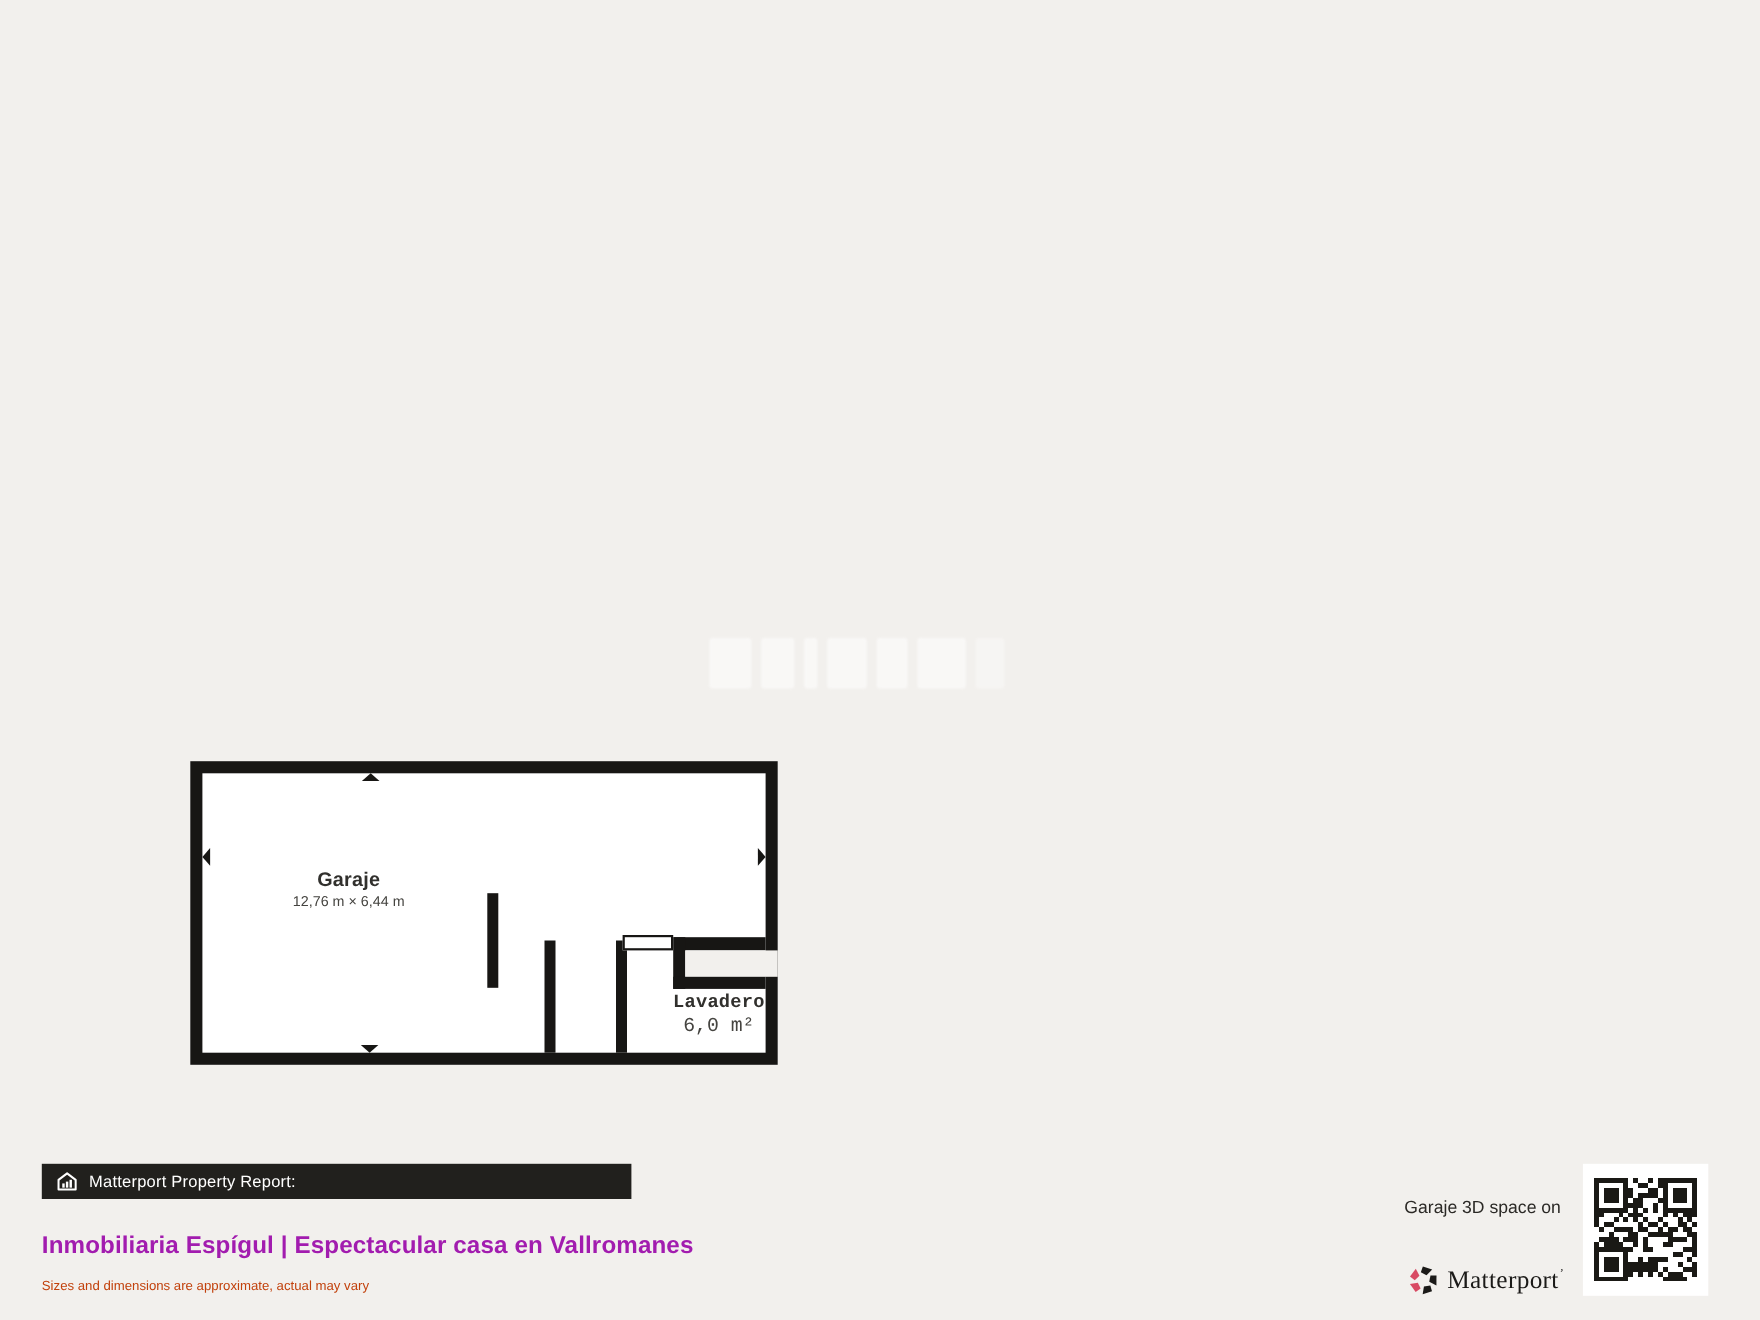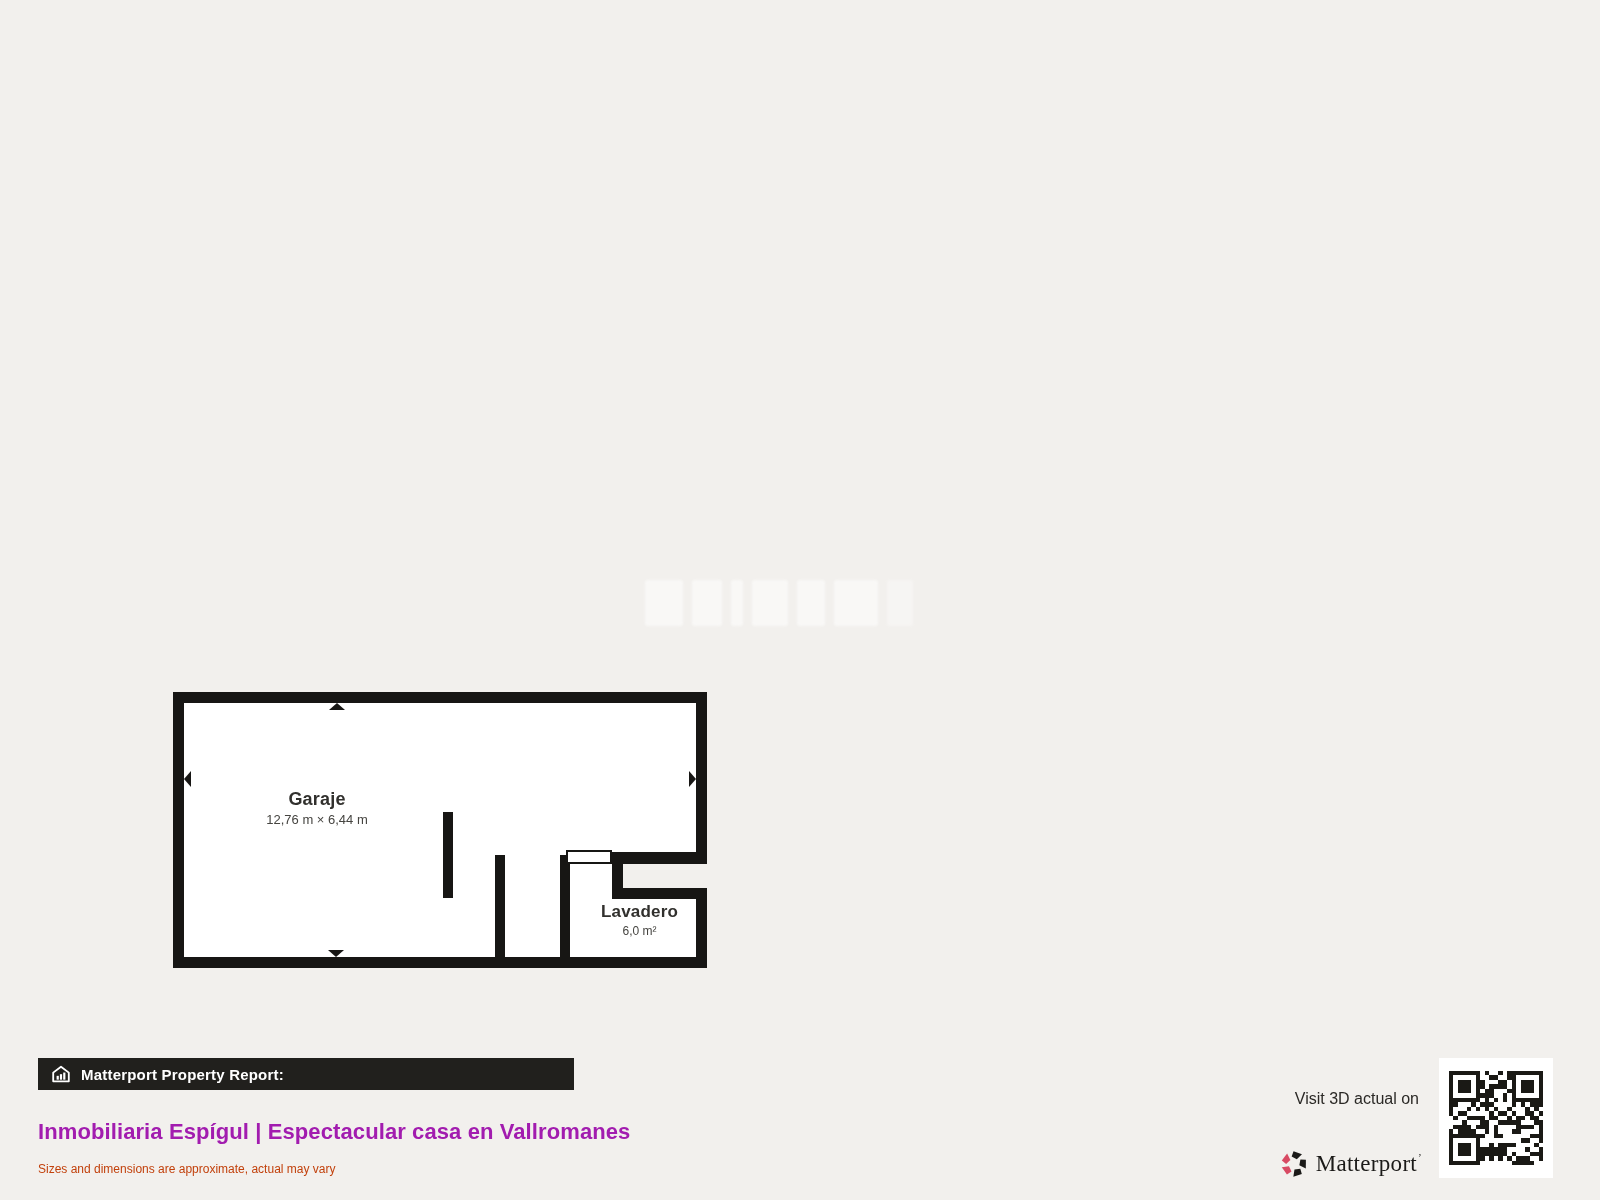--- a/index.html
+++ b/index.html
@@ -16,33 +16,33 @@
   .plan { position:absolute; left:173px; top:692px; width:534px; height:276px;
     background:#ffffff; border:11px solid #171614; }
   .plan .wall { position:absolute; background:#171614; }
   .plan .notch { position:absolute; background:#f2f0ed; }
   .door { position:absolute; background:#ffffff; border:2px solid #171614; }
 
   .room-label { position:absolute; text-align:center; color:#31302d; }
   .room-name { font-weight:bold; font-size:18px; letter-spacing:.2px; }
   .room-dims { font-size:13px; color:#454440; margin-top:2px; }
   .room-label.small .room-name { font-size:17px; }
-  .room-label.small .room-dims { font-size:12px; }
+  .room-label.small .room-dims { font-size:18px; }
 
   .arrow { position:absolute; width:0; height:0; }
   .arrow.up    { border-left:8px solid transparent; border-right:8px solid transparent; border-bottom:7px solid #171614; }
   .arrow.down  { border-left:8px solid transparent; border-right:8px solid transparent; border-top:7px solid #171614; }
   .arrow.left  { border-top:8px solid transparent; border-bottom:8px solid transparent; border-right:7px solid #171614; }
   .arrow.right { border-top:8px solid transparent; border-bottom:8px solid transparent; border-left:7px solid #171614; }
 
   
   .report-bar { position:absolute; left:38px; top:1058px; width:536px; height:32px;
     background:#21201d; color:#ffffff; display:flex; align-items:center; padding:0 10px; }
   .report-bar .icon { width:22px; height:22px; margin:0 9px 0 2px; flex:0 0 auto; }
-  .report-bar .label { font-size:15px; font-weight:bold; letter-spacing:.2px; }
+  .report-bar .label { font-size:15px; font-weight:normal; letter-spacing:.2px; }
 
   .prop-title { position:absolute; left:38px; top:1097px; font-size:22px; font-weight:bold; color:#a21caf; letter-spacing:.1px;margin-top:22px; }
 
   .metrics { position:absolute; left:38px; top:1133px; display:flex; align-items:center; font-size:18px; }
   .metrics .m-label { font-weight:bold; color:#3b3936; }
   .metrics .m-value { color:#5c5a56; margin-left:7px; }
   .metrics .divider { width:2px; height:26px; background:#3b3936; margin:0 12px 0 14px; }
 
   .disclaimer { position:absolute; left:38px; top:1162px; font-size:12px; color:#c2410c; }
 
@@ -87,42 +87,42 @@
 
     <div class="arrow up" style="left:145px; top:0;"></div>
     <div class="arrow down" style="left:144px; top:247px;"></div>
     <div class="arrow left" style="left:0; top:68px;"></div>
     <div class="arrow right" style="left:505px; top:68px;"></div>
 
     <div class="room-label" style="left:33px; top:61px; width:200px;margin-top:25px;">
       <div class="room-name">Garaje</div>
       <div class="room-dims">12,76 m × 6,44 m</div>
     </div>
-    <div class="room-label small" style="left:386px; top:199px; width:139px;">
+    <div class="room-label small" style="left:400px; top:199px; width:139px;font-family:Liberation Mono, monospace;">
       <div class="room-name">Lavadero</div>
       <div class="room-dims">6,0 m²</div>
     </div>
   </div>
 
   <div class="report-bar">
     <svg class="icon" viewBox="0 0 24 24" aria-hidden="true">
       <path d="M3.5 10.5 L12 4 L20.5 10.5 V20 H3.5 Z" fill="none" stroke="#ffffff" stroke-width="2" stroke-linejoin="round"></path>
       <rect x="7.2" y="14" width="2.4" height="4.2" fill="#ffffff"></rect>
       <rect x="10.8" y="12.2" width="2.4" height="6" fill="#ffffff"></rect>
       <rect x="14.4" y="10.4" width="2.4" height="7.8" fill="#ffffff"></rect>
     </svg>
     <span class="label">Matterport Property Report:</span>
   </div>
 
   <div class="prop-title">Inmobiliaria Espígul | Espectacular casa en Vallromanes</div>
 
 
   <div class="disclaimer">Sizes and dimensions are approximate, actual may vary</div>
 
-  <div class="visit-text">Visit 3D actual on</div>
+  <div class="visit-text">Garaje 3D space on</div>
 
   <div class="brand-row">
     <svg viewBox="0 0 32 32" aria-hidden="true">
       <g>
         <path d="M15.5 2.5 L24.5 5.5 L19 11 L13.5 8 Z" fill="#1b1a18" transform="rotate(0 16 16)"></path>
         <path d="M15.5 2.5 L24.5 5.5 L19 11 L13.5 8 Z" fill="#1b1a18" transform="rotate(72 16 16)"></path>
         <path d="M15.5 2.5 L24.5 5.5 L19 11 L13.5 8 Z" fill="#1b1a18" transform="rotate(144 16 16)"></path>
         <path d="M15.5 2.5 L24.5 5.5 L19 11 L13.5 8 Z" fill="#d84a63" transform="rotate(216 16 16)"></path>
         <path d="M15.5 2.5 L24.5 5.5 L19 11 L13.5 8 Z" fill="#d84a63" transform="rotate(288 16 16)"></path>
       </g>

